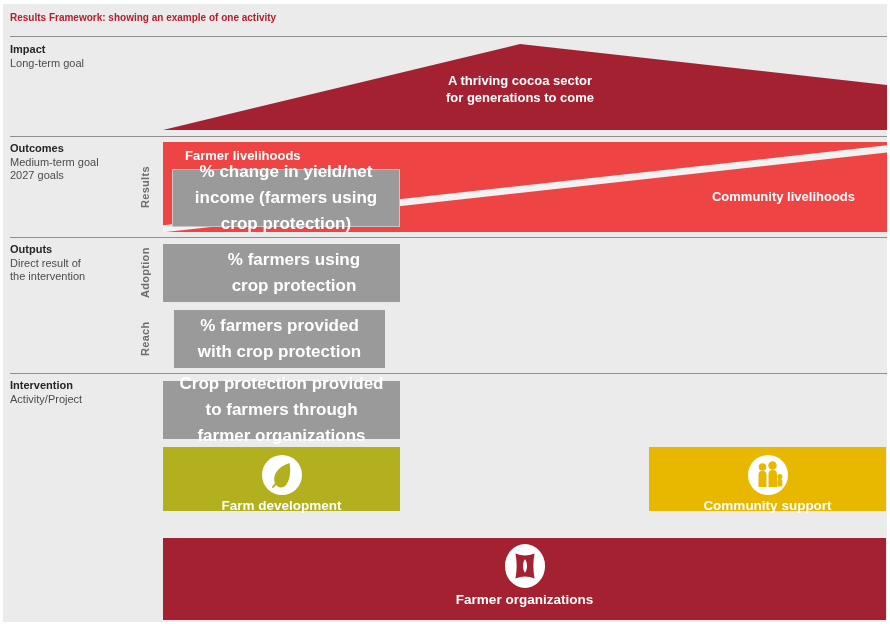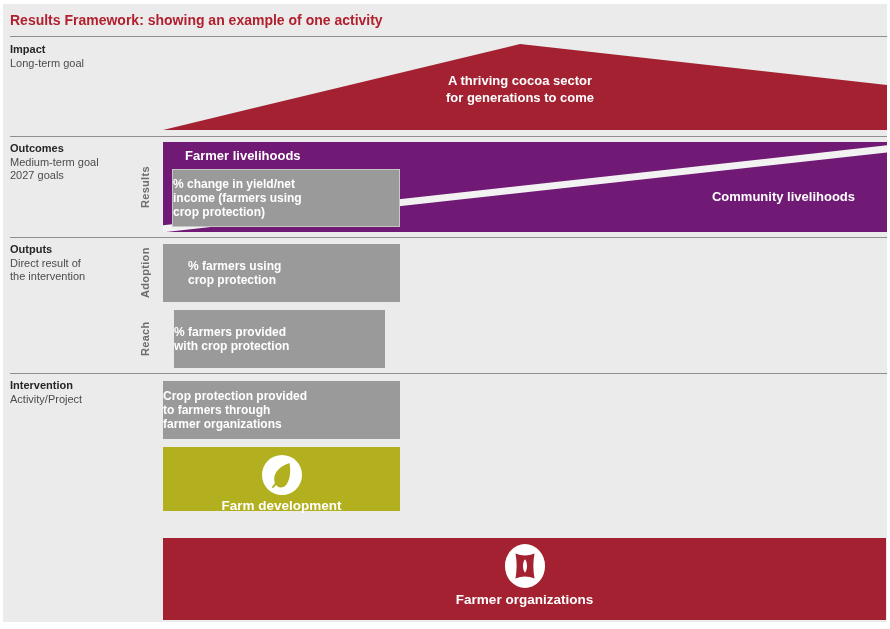--- a/index.html
+++ b/index.html
@@ -1,42 +1,42 @@
 <!DOCTYPE html>
 <html><head>
 <meta charset="utf-8">
 <style>
   * { margin:0; padding:0; box-sizing:border-box; }
   body { background:#ffffff; font-family:"Liberation Sans", sans-serif; }
   .page { position:relative; width:890px; height:629px; background:#ffffff; overflow:hidden; }
   .canvas { position:absolute; left:3px; top:4px; width:884px; height:618px; background:#ebebeb; }
 
-  .title { position:absolute; left:10px; top:12px; font-size:14px; font-weight:bold; color:#b2202e; }
+  .title { position:absolute; left:10px; top:12px; font-size:10px; font-weight:bold; color:#b2202e; }
   .hline { position:absolute; left:10px; width:877px; height:1px; background:#8f8f8f; }
 
   .sec { position:absolute; left:10px; font-size:11px; line-height:13.5px; color:#4c4c4c; }
   .sec .sec-title { font-weight:bold; color:#262626; }
 
   .vlabel { position:absolute; left:139px; width:20px; writing-mode:vertical-rl; transform:rotate(180deg);
             text-align:center; font-size:11px; font-weight:bold; color:#6d6d6d; letter-spacing:.3px; }
 
   .tri-wrap { position:absolute; left:163px; top:44px; width:724px; height:86px; }
   .tri-text { position:absolute; left:320px; top:72px; width:400px; text-align:center;
               color:#fff; font-size:13px; font-weight:bold; line-height:17px; }
   .tri-text span { display:block; }
 
-  .green { position:absolute; left:163px; top:142px; width:724px; height:90px; background:#701a75; overflow:hidden; }
+  .green { position:absolute; left:163px; top:142px; width:724px; height:90px; background:#ef4444; overflow:hidden; }
   .stripe { position:absolute; left:-20px; top:43px; width:770px; height:7px; background:#f2f2f2;
             transform:rotate(-6.3deg); }
   .fl-label { position:absolute; left:22px; top:6px; color:#fff; font-size:13px; font-weight:bold; }
   .cl-label { position:absolute; right:32px; top:47px; color:#fff; font-size:13px; font-weight:bold; }
 
-  .indicator { position:absolute; background:#9a9a9a; color:#fff; font-size:12px; font-weight:bold;
-               line-height:14px; display:flex; flex-direction:column; align-items:flex-start;
-               justify-content:center; text-align:center; }
+  .indicator { position:absolute; background:#9a9a9a; color:#fff; font-size:17px; font-weight:bold;
+               line-height:14px; display:flex; flex-direction:column; align-items:center;
+               justify-content:center; text-align:center;gap:12px; }
   .indicator span { display:block; }
   .ind-outcome { left:9px; top:27px; width:228px; height:58px; border:1px solid #c6c6c6; }
   .ind-adoption { left:163px; top:244px; width:237px; height:58px;padding-left:25px; }
   .ind-reach { left:174px; top:310px; width:211px; height:58px; }
   .ind-intervention { left:163px; top:381px; width:237px; height:58px; }
 
   .activity { position:absolute; top:447px; width:237px; height:64px; color:#fff; text-align:center;
               display:flex; flex-direction:column; align-items:center; padding-top:8px; }
   .act-0 { left:163px; background:#b2b01f; }
   .act-1 { left:406px; background:#e08a00; }
@@ -123,20 +123,34 @@
       <svg width="40" height="40" viewBox="0 0 40 40">
         <circle cx="20" cy="20" r="20" fill="#ffffff"></circle>
         <path d="M27.5 8 C17 11.5 10.5 18.5 12.5 27 C14 33 21 34.5 24.5 29.5 C28.5 23.5 28.8 14.5 27.5 8 Z" fill="#b2b01f"></path>
         <path d="M11 32 C15 27 20.5 21.5 27 15.5" stroke="#b2b01f" stroke-width="2" fill="none" stroke-linecap="round"></path>
       </svg>
     </span>
     <div class="act-label">Farm development</div>
   </div>
 
 
+  <div class="activity act-2">
+    <span class="icon">
+      <svg width="40" height="40" viewBox="0 0 40 40">
+        <circle cx="20" cy="20" r="20" fill="#ffffff"></circle>
+        <circle cx="14.5" cy="12" r="3.8" fill="#e8b800"></circle>
+        <path d="M10.5 32 L10.5 20 C10.5 16.8 12 15.8 14.5 15.8 C17 15.8 18.5 16.8 18.5 20 L18.5 32 Z" fill="#e8b800"></path>
+        <circle cx="24.5" cy="10.5" r="4.2" fill="#e8b800"></circle>
+        <path d="M20.5 32 L20.5 19.5 C20.5 16 22.2 15 24.8 15 C27.5 15 29 16.2 29 19.5 L29 32 Z" fill="#e8b800"></path>
+        <circle cx="31.8" cy="21.5" r="2.6" fill="#e8b800"></circle>
+        <path d="M29.3 31.5 L29.3 26.5 C29.3 24.4 30.3 23.7 31.8 23.7 C33.3 23.7 34.3 24.4 34.3 26.5 L34.3 31.5 Z" fill="#e8b800"></path>
+      </svg>
+    </span>
+    <div class="act-label">Community support</div>
+  </div>
 
   <div class="foundation">
     <span class="icon">
       <svg width="42" height="46" viewBox="0 0 44 48">
         <ellipse cx="22" cy="24" rx="21" ry="23" fill="#ffffff"></ellipse>
         <path d="M12 11 Q22 15 32 11 Q29.5 24 32 37 Q22 33 12 37 Q14.5 24 12 11 Z" fill="#a32130"></path>
         <path d="M22 17 C24.8 20 24.8 28 22 31 C19.2 28 19.2 20 22 17 Z" fill="#ffffff"></path>
       </svg>
     </span>
     <div class="act-label">Farmer organizations</div>

